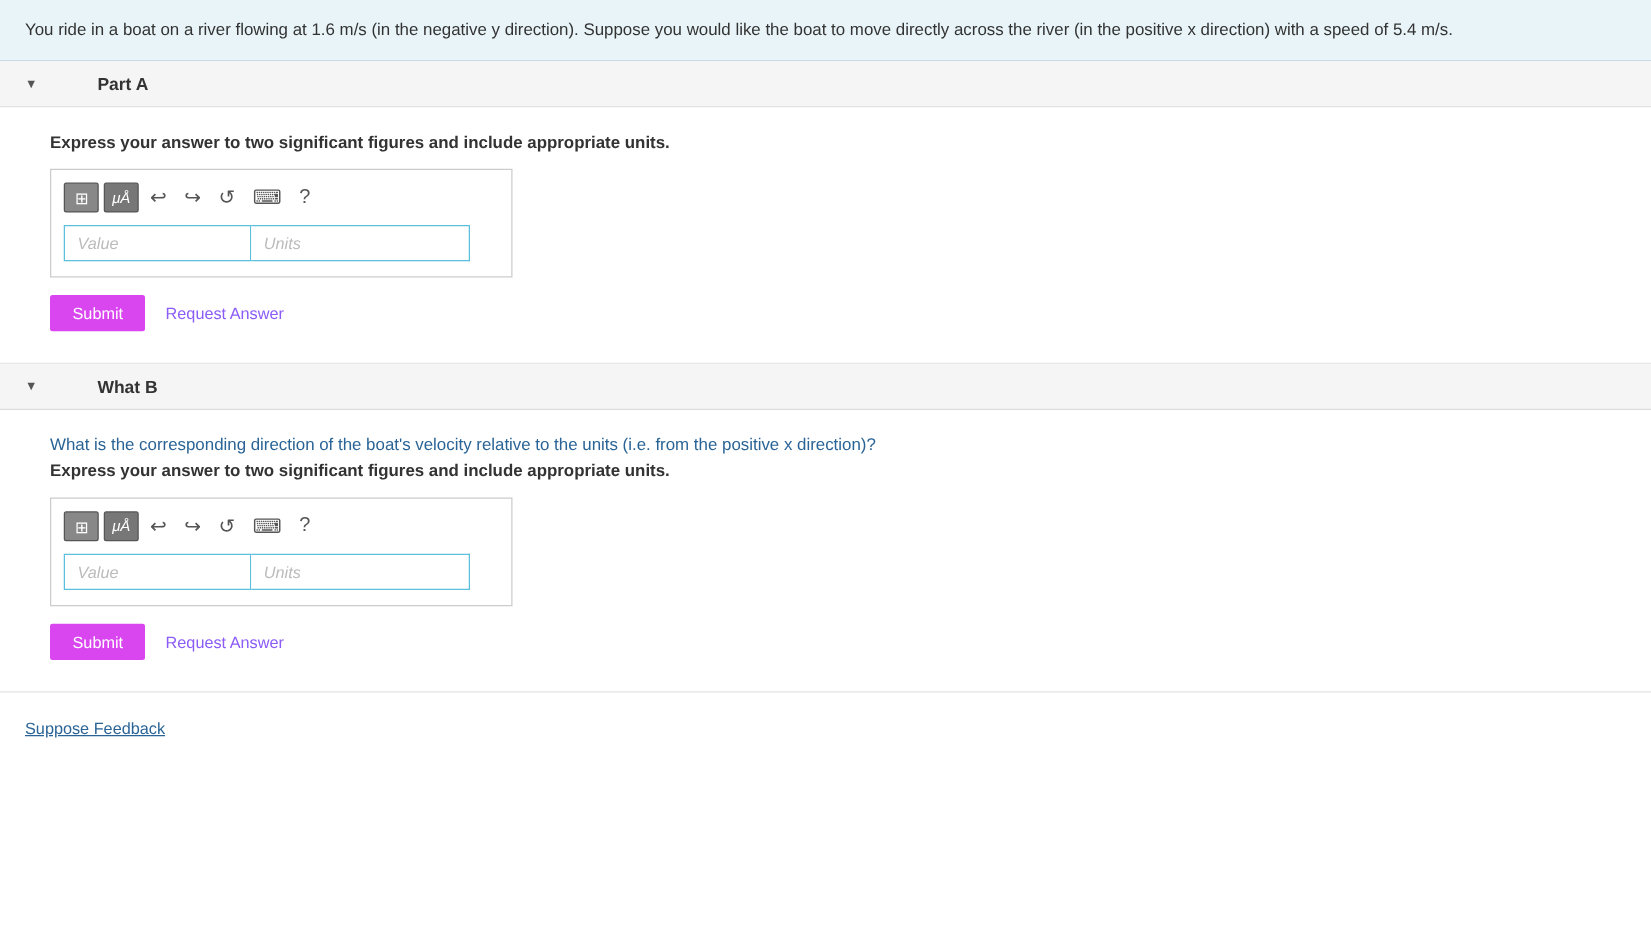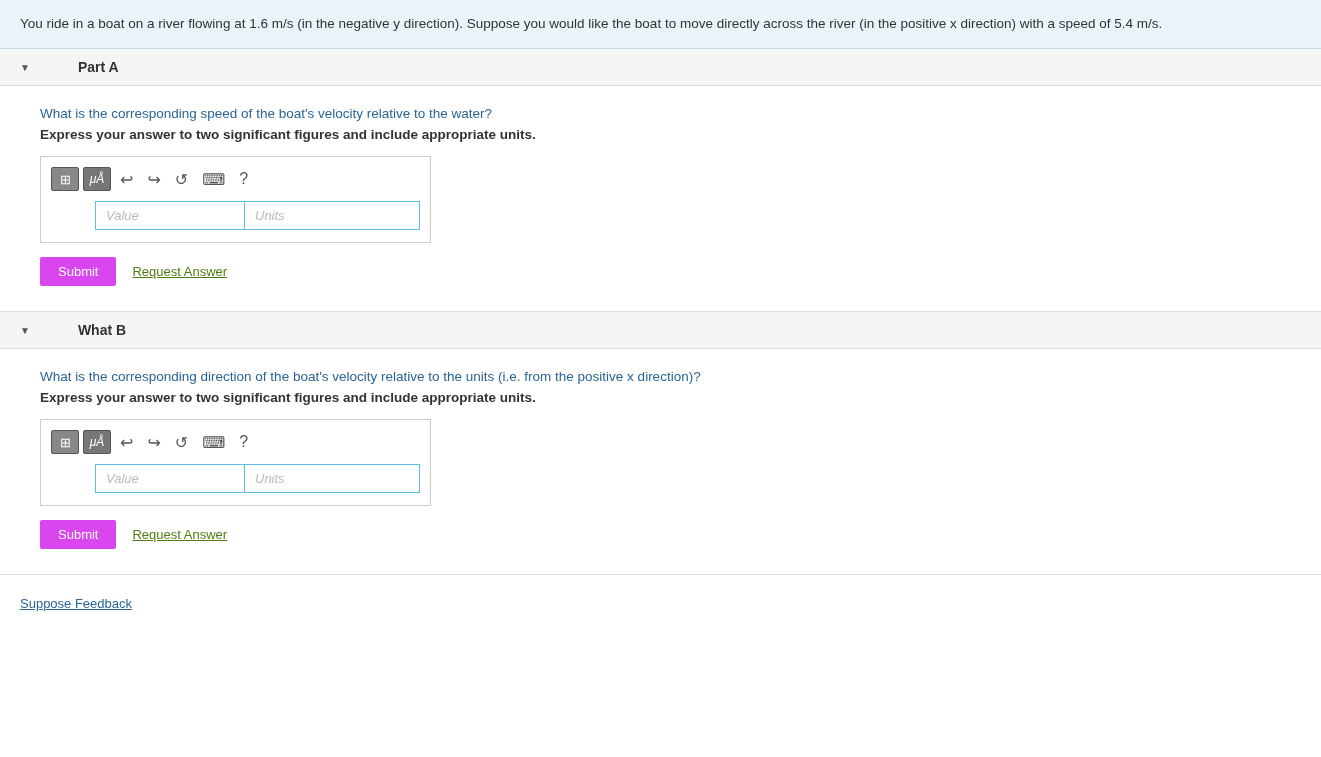--- a/index.html
+++ b/index.html
@@ -105,21 +105,20 @@
       cursor: pointer;
       padding: 2px 5px;
       display: flex;
       align-items: center;
       justify-content: center;
     }
 
     .input-row {
       display: flex;
       gap: 0;
-      margin-left: 44px;
     }
 
     .value-input {
       border: 1px solid #5bc0de;
       padding: 6px 10px;
       font-size: 13px;
       color: #999;
       font-style: italic;
       width: 150px;
       outline: none;
@@ -157,22 +156,21 @@
       background: #d946ef;
       color: #fff;
       border: none;
       padding: 7px 18px;
       font-size: 13px;
       cursor: pointer;
       border-radius: 2px;
     }
 
     .request-answer-link {
-      color: #4d7c0f;
-      text-decoration: underline;
+      color: #8b5cf6;
       font-size: 13px;
       cursor: pointer;
       background: none;
       border: none;
     }
 
     .feedback-section {
       padding: 20px 20px;
     }
 
@@ -201,23 +199,20 @@
 <div class="problem-statement">
   <span>You ride in a boat on a river flowing at 1.6 m/s (in the negative y direction). Suppose you would like the boat to move directly across the river (in the positive x direction) with a speed of 5.4 m/s.</span>
 </div>
 
 <div class="part-section">
   <div class="part-header">
     <span class="arrow">▼</span>
     <span class="part-label">Part A</span>
   </div>
   <div class="part-body">
-    <div class="question-text">
-      <span>What is the corresponding speed of the boat's velocity relative to the water?</span>
-    </div>
     <div class="instruction-text">Express your answer to two significant figures and include appropriate units.</div>
 
     <div class="answer-box">
       <div class="toolbar">
         <button class="toolbar-btn icon-grid">
           <span class="grid-icon">⊞</span>
         </button>
         <button class="toolbar-btn">
           <span class="mu-icon">μÅ</span>
         </button>

